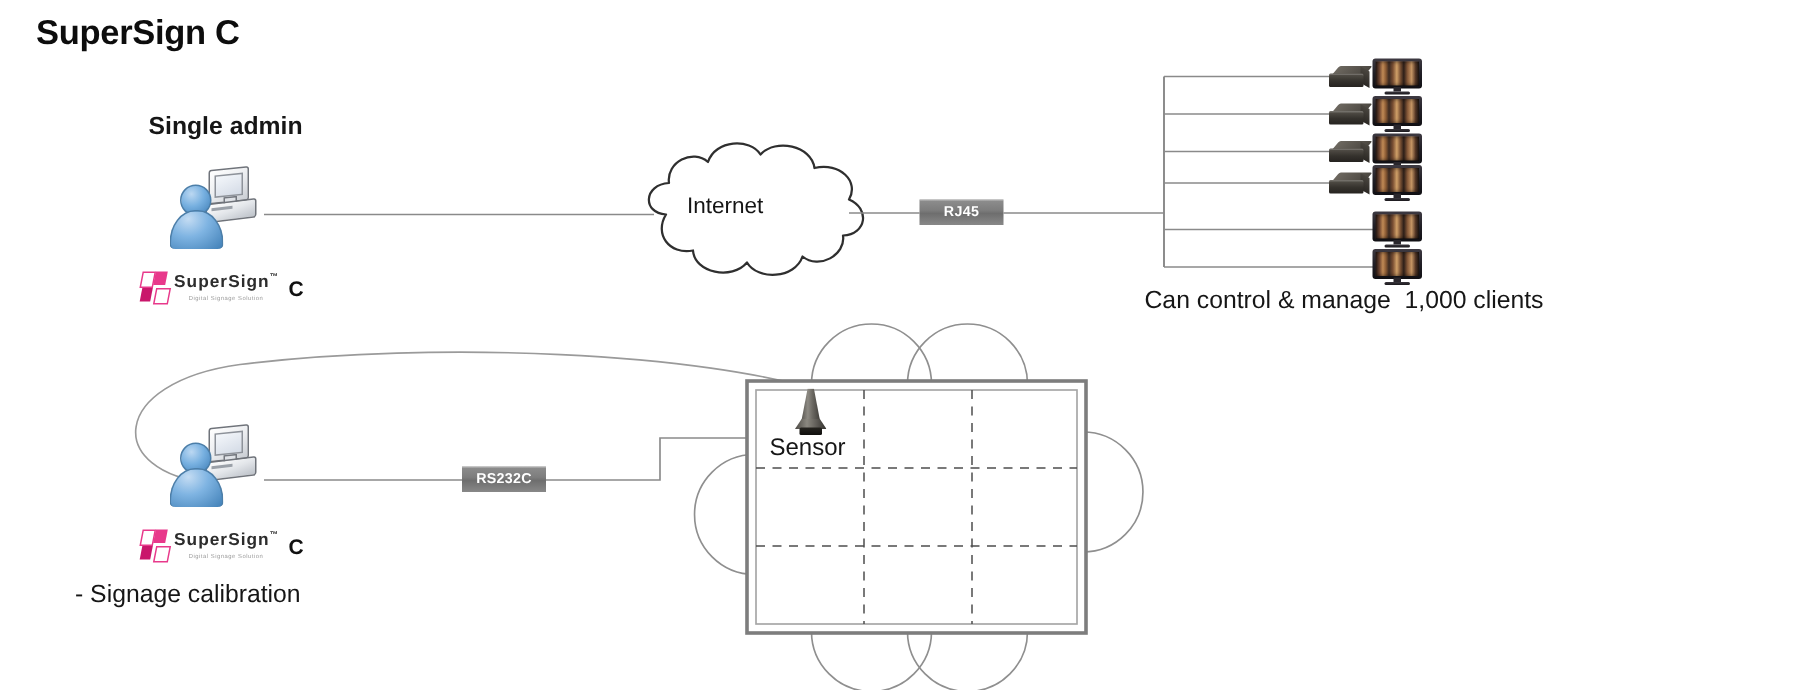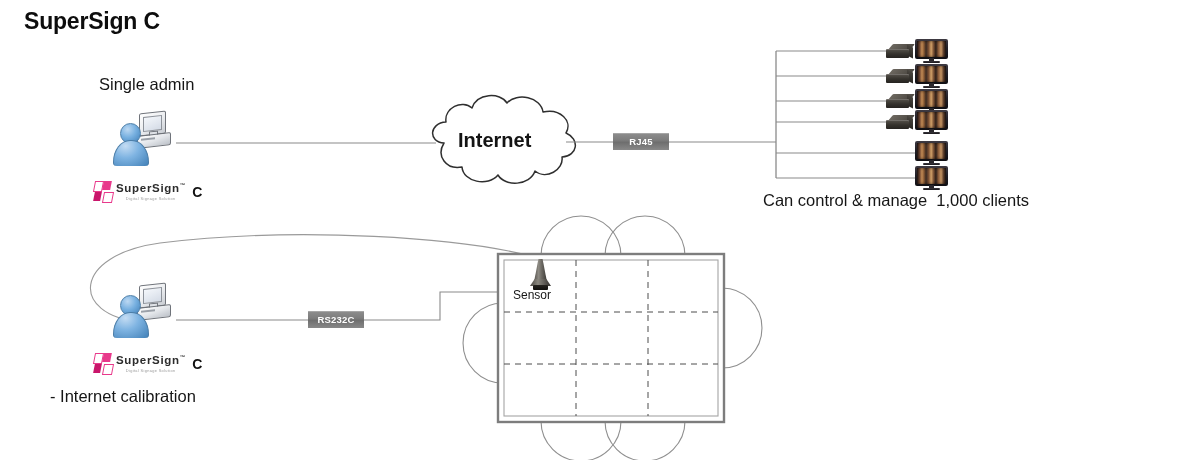--- a/index.html
+++ b/index.html
@@ -34,47 +34,47 @@
   }
 
   
   .diagram-label {
     position: absolute;
     font-size: 16.5px;
     color: #161616;
     white-space: pre;
     line-height: 1.32;
   }
-  #label-single-admin { left: 99px;  top: 74px; }
+  #label-single-admin { left: 99px;  top: 74px; font-weight: bold; }
   #label-clients      { left: 763px; top: 190px; text-align: center; }
   #label-advanced-cal { left: 50px;  top: 386px; }
   #sensor-word {
     left: 513px;
     top: 288px;
-    font-size: 12px;
+    font-size: 16px;
     background: transparent;
   }
   #support-block {
     position: absolute;
     left: 783px;
     top: 266px;
     font-size: 16.5px;
     line-height: 1.38;
     color: #161616;
     white-space: pre;
   }
   #support-block div { white-space: pre; }
 
   
   #internet-word {
     position: absolute;
     left: 458px;
     top: 129px;
-    font-size: 20px;
-    font-weight: bold;
+    font-size: 15px;
+    font-weight: normal;
     color: #141414;
     white-space: nowrap;
   }
 
   
   .conn-badge {
     position: absolute;
     height: 17px;
     line-height: 17px;
     text-align: center;
@@ -479,21 +479,21 @@
         <i class="q3"></i>
         <i class="q4"></i>
     </span>
     <span class="logo-word">
       <span class="logo-word-main">SuperSign<sup>™</sup></span>
       <span class="logo-word-sub">Digital Signage Solution</span>
     </span>
     <span class="logo-suffix">C</span>
   </div>
 
-  <div class="diagram-label" id="label-advanced-cal">- Internet calibration</div>
+  <div class="diagram-label" id="label-advanced-cal">- Signage calibration</div>
 
   <div class="conn-badge" id="badge-rs232c">RS232C</div>
 
   <div id="sensor-icon">
     <div class="sensor-cone"></div>
     <div class="sensor-skirt"></div>
     <div class="sensor-base"></div>
   </div>
   <div class="diagram-label" id="sensor-word">Sensor</div>
 

